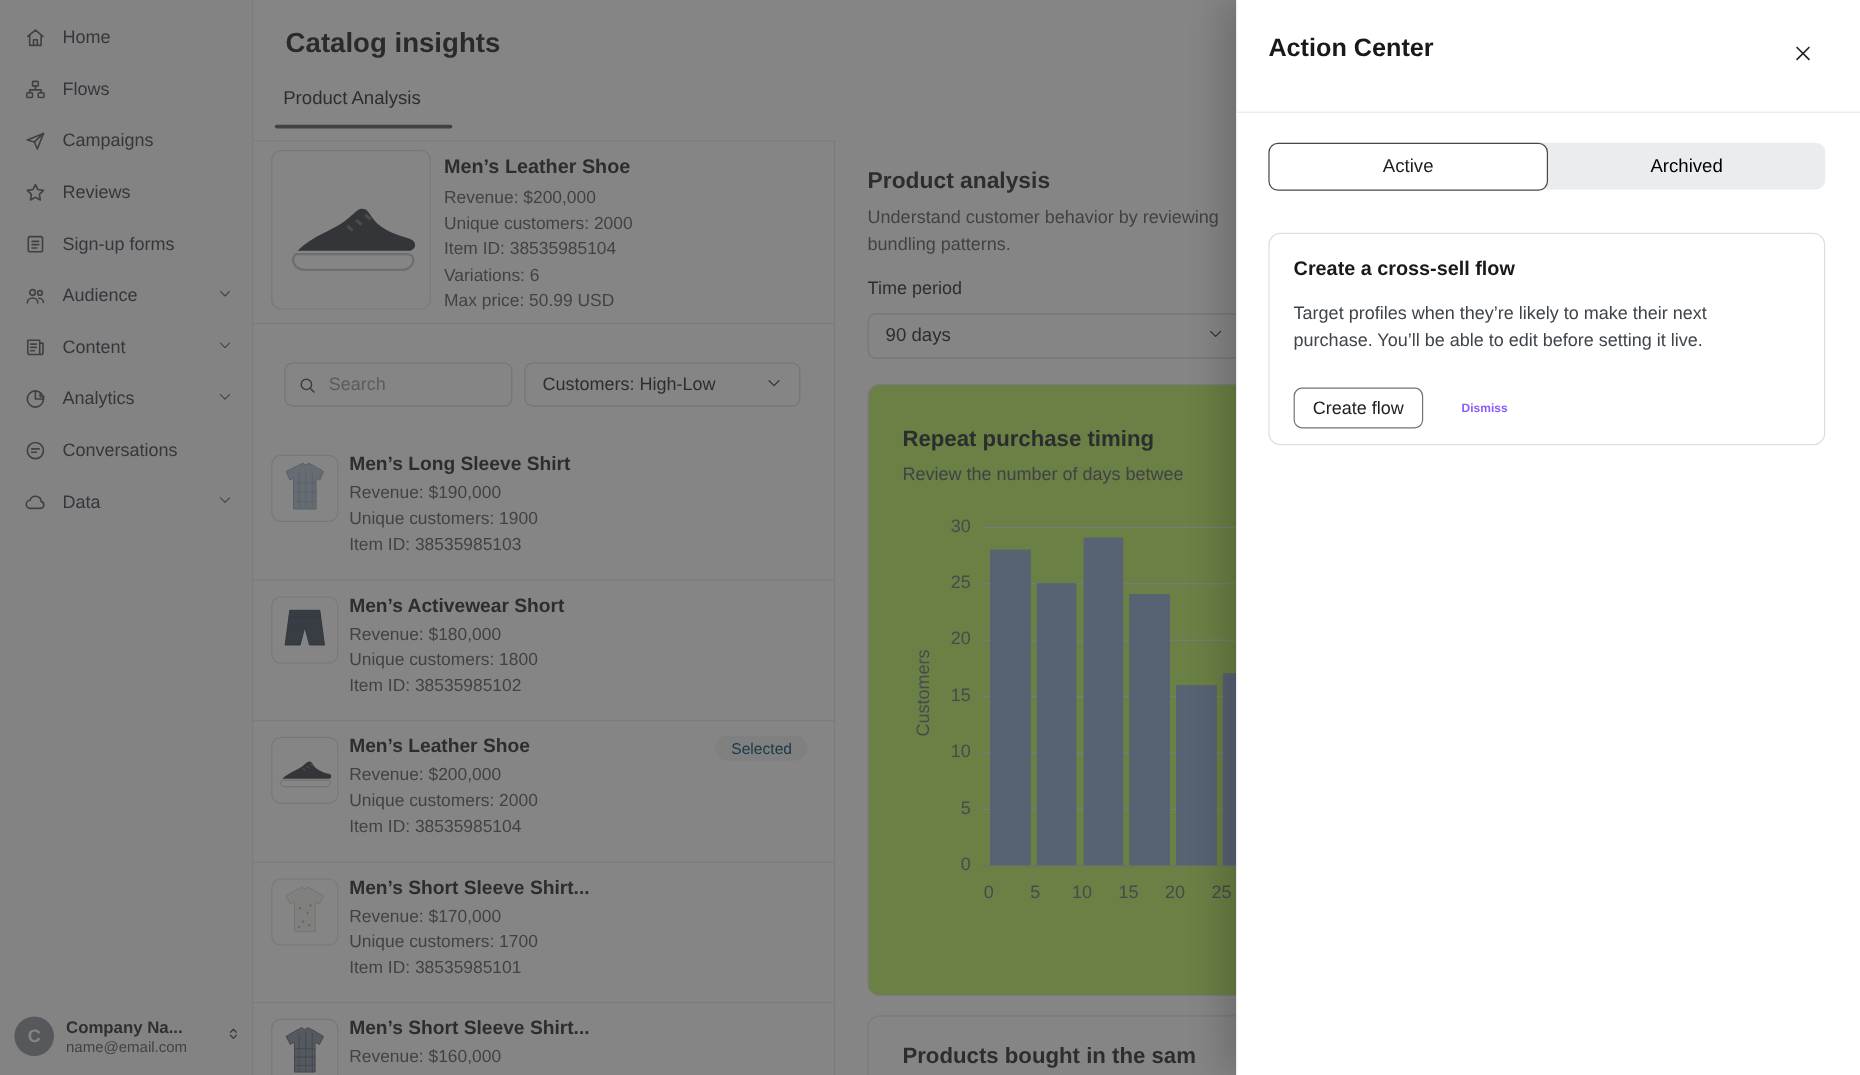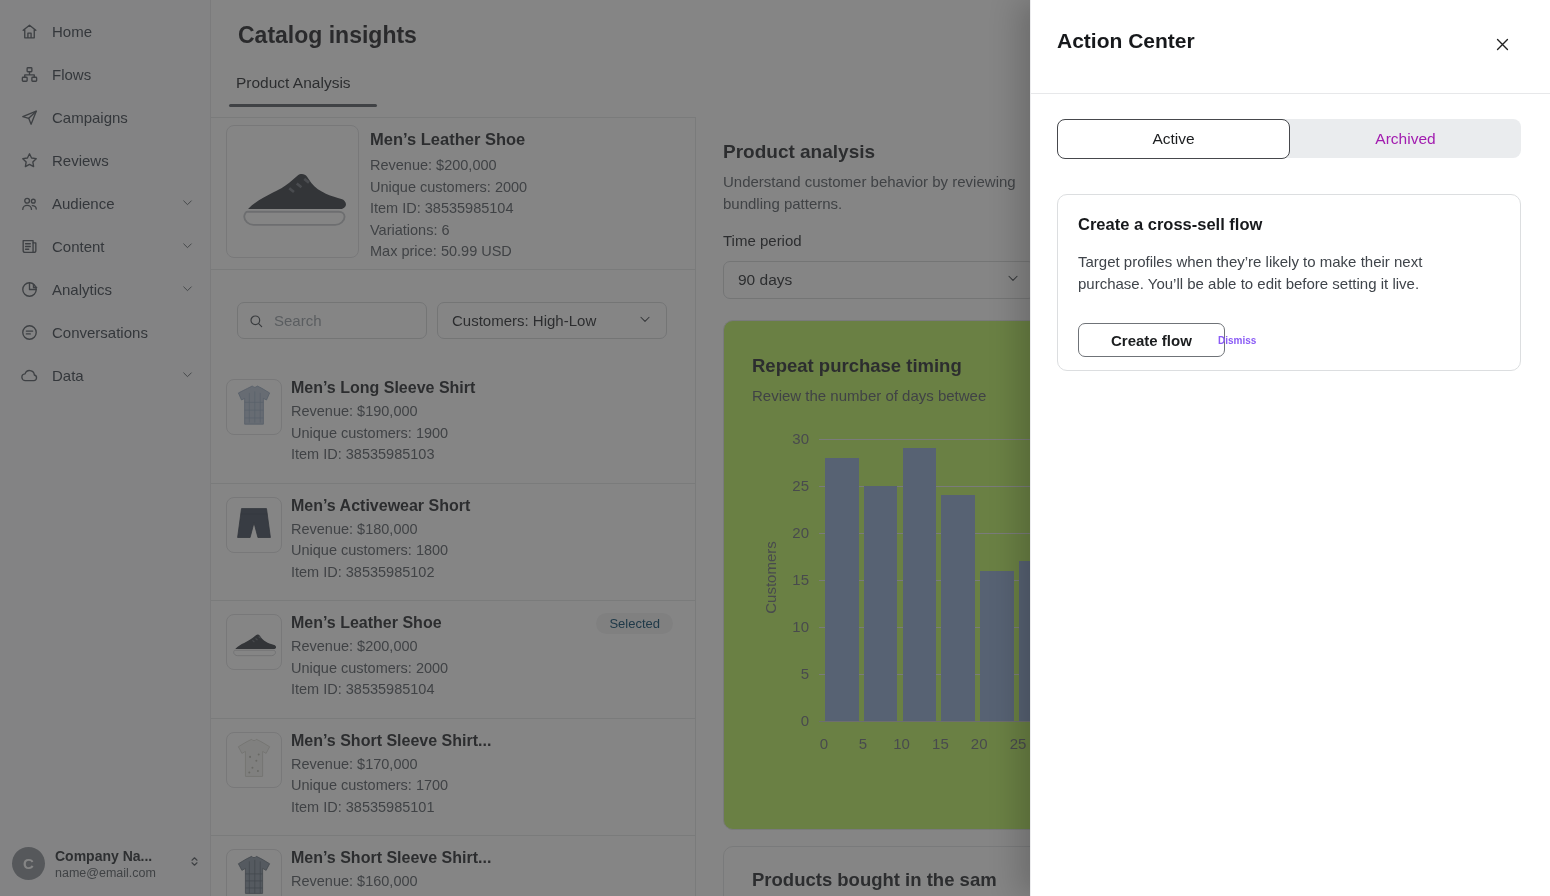--- a/index.html
+++ b/index.html
@@ -92,26 +92,26 @@
   .drawer-header{position:relative;height:94px;border-bottom:1px solid #e7e8ea;}
   .drawer-title{position:absolute;left:26px;top:29px;font-size:21px;font-weight:700;color:#17191c;text-align:right;}
   .drawer-close{position:absolute;left:456px;top:29px;width:30px;height:30px;display:flex;align-items:center;
                 justify-content:center;cursor:pointer;background:none;border:none;padding:0;}
   .drawer-close svg{width:17px;height:17px;stroke:#222;fill:none;stroke-width:1.9;stroke-linecap:round;}
   .seg{position:absolute;left:26px;top:119px;width:464px;height:39px;background:#eaecee;border-radius:8px;}
   .seg-active{position:absolute;left:0;top:-0.5px;width:233px;height:40px;background:#fff;border:1.5px solid #46484c;
               border-radius:8px;display:flex;align-items:center;justify-content:center;font-size:15.5px;color:#1b1d1f;
               cursor:pointer;font-family:inherit;}
   .seg-archived{position:absolute;left:233px;top:0;width:231px;height:39px;display:flex;align-items:center;
-                justify-content:center;font-size:15.5px;color:#a21caf;cursor:pointer;background:none;border:none;font-family:inherit;}
+                justify-content:center;font-size:15.5px;color:#000000;cursor:pointer;background:none;border:none;font-family:inherit;}
   .ac-card{position:absolute;left:26px;top:194px;width:464px;height:177px;border:1px solid #dcdee0;border-radius:10px;}
   .ac-title{position:absolute;left:20px;top:20px;font-size:16.5px;font-weight:700;color:#17191c;}
   .ac-body{position:absolute;left:20px;top:56px;font-size:15px;line-height:21.8px;color:#3f444a;white-space:pre-line;}
-  .btn-outline{position:absolute;left:20px;top:128px;height:34px;padding:0 32px;border:1px solid #6f7378;
-               border-radius:7px;background:#fff;font-size:15px;font-weight:700;color:#1b1d1f;cursor:pointer;font-family:inherit;}
+  .btn-outline{position:absolute;left:20px;top:128px;height:34px;padding:0 15px;border:1px solid #6f7378;
+               border-radius:7px;background:#fff;font-size:15px;font-weight:400;color:#1b1d1f;cursor:pointer;font-family:inherit;}
   .btn-text{position:absolute;left:150px;top:128px;height:34px;border:none;background:none;font-size:10px;
             font-weight:700;color:#8b5cf6;cursor:pointer;font-family:inherit;padding:0 10px;}
 </style>
 </head>
 <body>
 
 <div class="stage">
 
   <aside class="sidebar">
     <nav class="nav" id="nav">
@@ -135,20 +135,27 @@
             <path d="M3.5 11L20.5 4l-6.5 16.5-3-7.5z"></path>
             <path d="M11 13l9.5-9"></path>
           </svg>
           <span>Campaigns</span>
         </div>
         <div class="nav-item">
           <svg viewBox="0 0 24 24">
             <path d="M12 3.5l2.6 5.3 5.9.9-4.3 4.1 1 5.9-5.2-2.8-5.2 2.8 1-5.9-4.3-4.1 5.9-.9z"></path>
           </svg>
           <span>Reviews</span>
+        </div>
+        <div class="nav-item">
+          <svg viewBox="0 0 24 24">
+            <rect x="4.5" y="4" width="15" height="16" rx="2"></rect>
+            <path d="M8.5 9h7M8.5 12.5h7M8.5 16h5"></path>
+          </svg>
+          <span>Sign-up forms</span>
         </div>
         <div class="nav-item">
           <svg viewBox="0 0 24 24">
             <circle cx="9" cy="8.5" r="3"></circle>
             <path d="M3.5 19.5c0-3 2.5-5.2 5.5-5.2s5.5 2.2 5.5 5.2"></path>
             <circle cx="16.8" cy="9" r="2.4"></circle>
             <path d="M15.5 14.6c2.8 0 5 2 5 4.4"></path>
           </svg>
           <span>Audience</span>
           <span class="nav-chevron"><svg viewBox="0 0 24 24">

